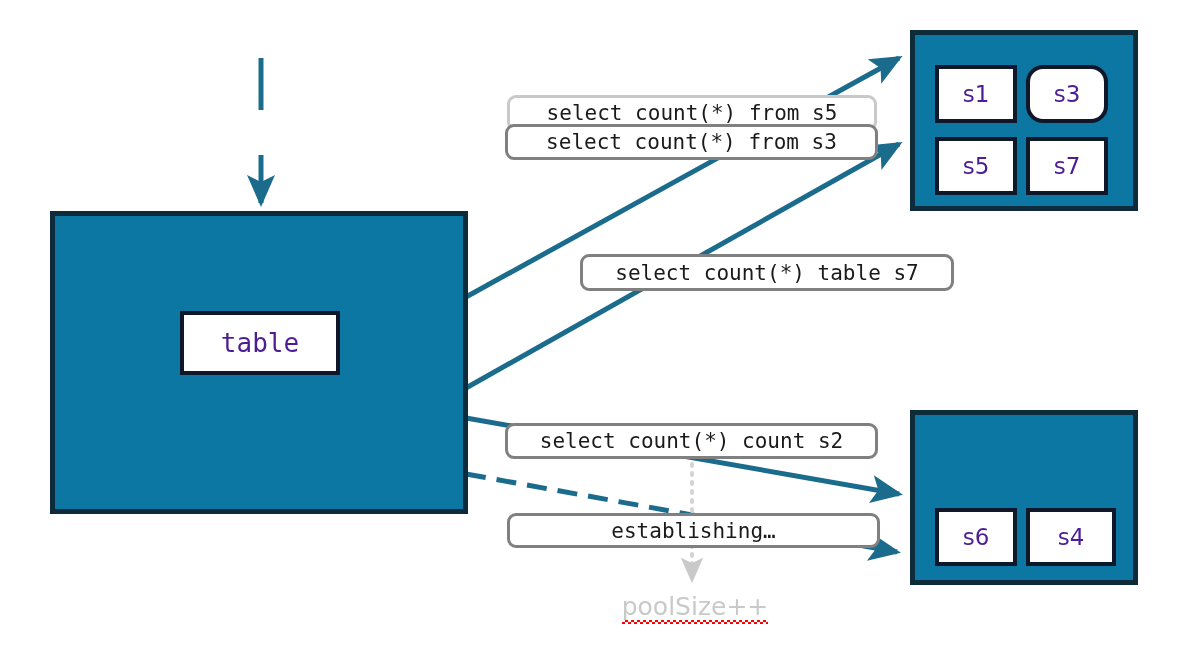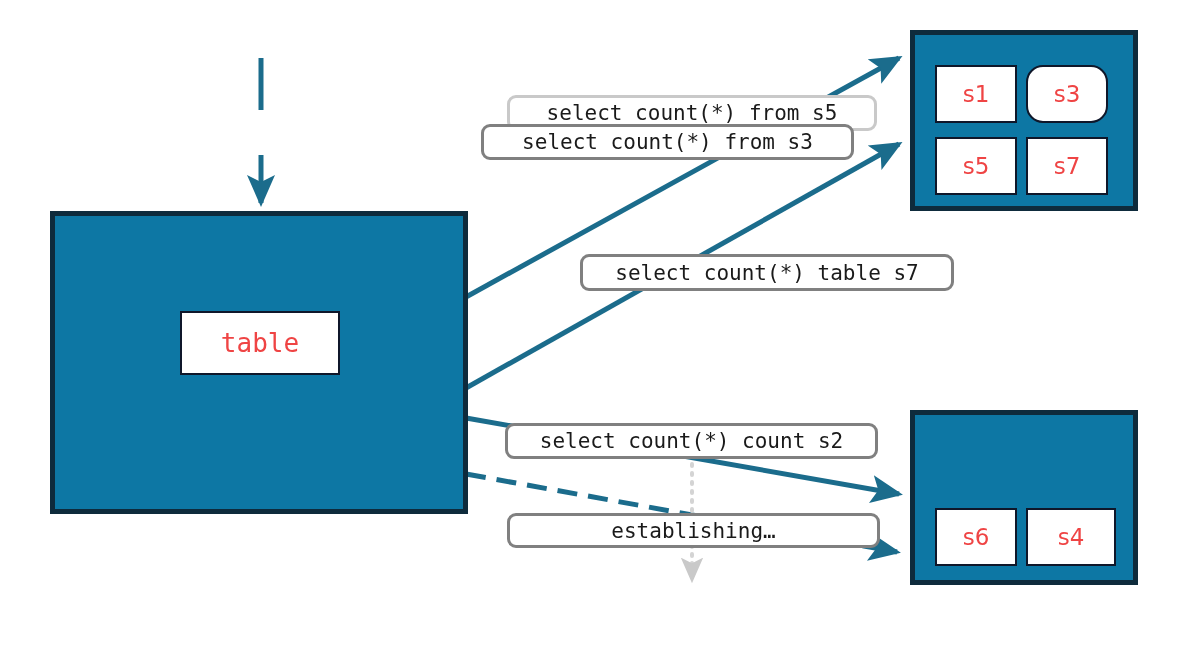--- a/index.html
+++ b/index.html
@@ -49,26 +49,26 @@
     left: 910px;
     top: 410px;
     width: 228px;
     height: 175px;
   }
 
   
   .node {
     position: absolute;
     background: #ffffff;
-    border: 2px solid #0f172a;
+    border: 4px solid #0f172a;
     box-sizing: border-box;
     display: flex;
     align-items: center;
     justify-content: center;
-    color: #ef4444;
+    color: #4c1d95;
   }
   .node.mono {
     font-family: "DejaVu Sans Mono", monospace;
     font-size: 26px;
   }
   .node.sans {
     font-family: "DejaVu Sans", sans-serif;
     font-size: 23px;
   }
 
@@ -95,21 +95,21 @@
     justify-content: center;
     font-family: "DejaVu Sans Mono", monospace;
     font-size: 21px;
     color: #1a1a1a;
     white-space: nowrap;
   }
   .label-box.faint { border-color: #c9c9c9; }
 
   #label-table   { left: 50px;  top: 111px; width: 418px; height: 43px; }
   #label-s5      { left: 507px; top: 95px;  width: 370px; height: 36px; }
-  #label-s3      { left: 481px; top: 124px; width: 373px; height: 36px; }
+  #label-s3      { left: 505px; top: 124px; width: 373px; height: 36px; }
   #label-s7      { left: 580px; top: 254px; width: 374px; height: 37px; }
   #label-s2      { left: 505px; top: 423px; width: 373px; height: 36px; }
   #label-establishing { left: 507px; top: 513px; width: 373px; height: 35px; }
 
   
   #poolsize-text {
     position: absolute;
     left: 595px;
     top: 592px;
     width: 200px;
@@ -180,14 +180,15 @@
   <div class="node sans" id="node-s6">s6</div>
   <div class="node sans" id="node-s4">s4</div>
 
 
   <div class="label-box faint" id="label-s5">select count(*) from s5</div>
   <div class="label-box" id="label-s3">select count(*) from s3</div>
   <div class="label-box" id="label-s7">select count(*) table s7</div>
   <div class="label-box" id="label-s2">select count(*) count s2</div>
   <div class="label-box" id="label-establishing">establishing…</div>
 
+  <div id="poolsize-text"><span class="spell">poolSize++</span></div>
 
 </div>
 
 </body></html>

